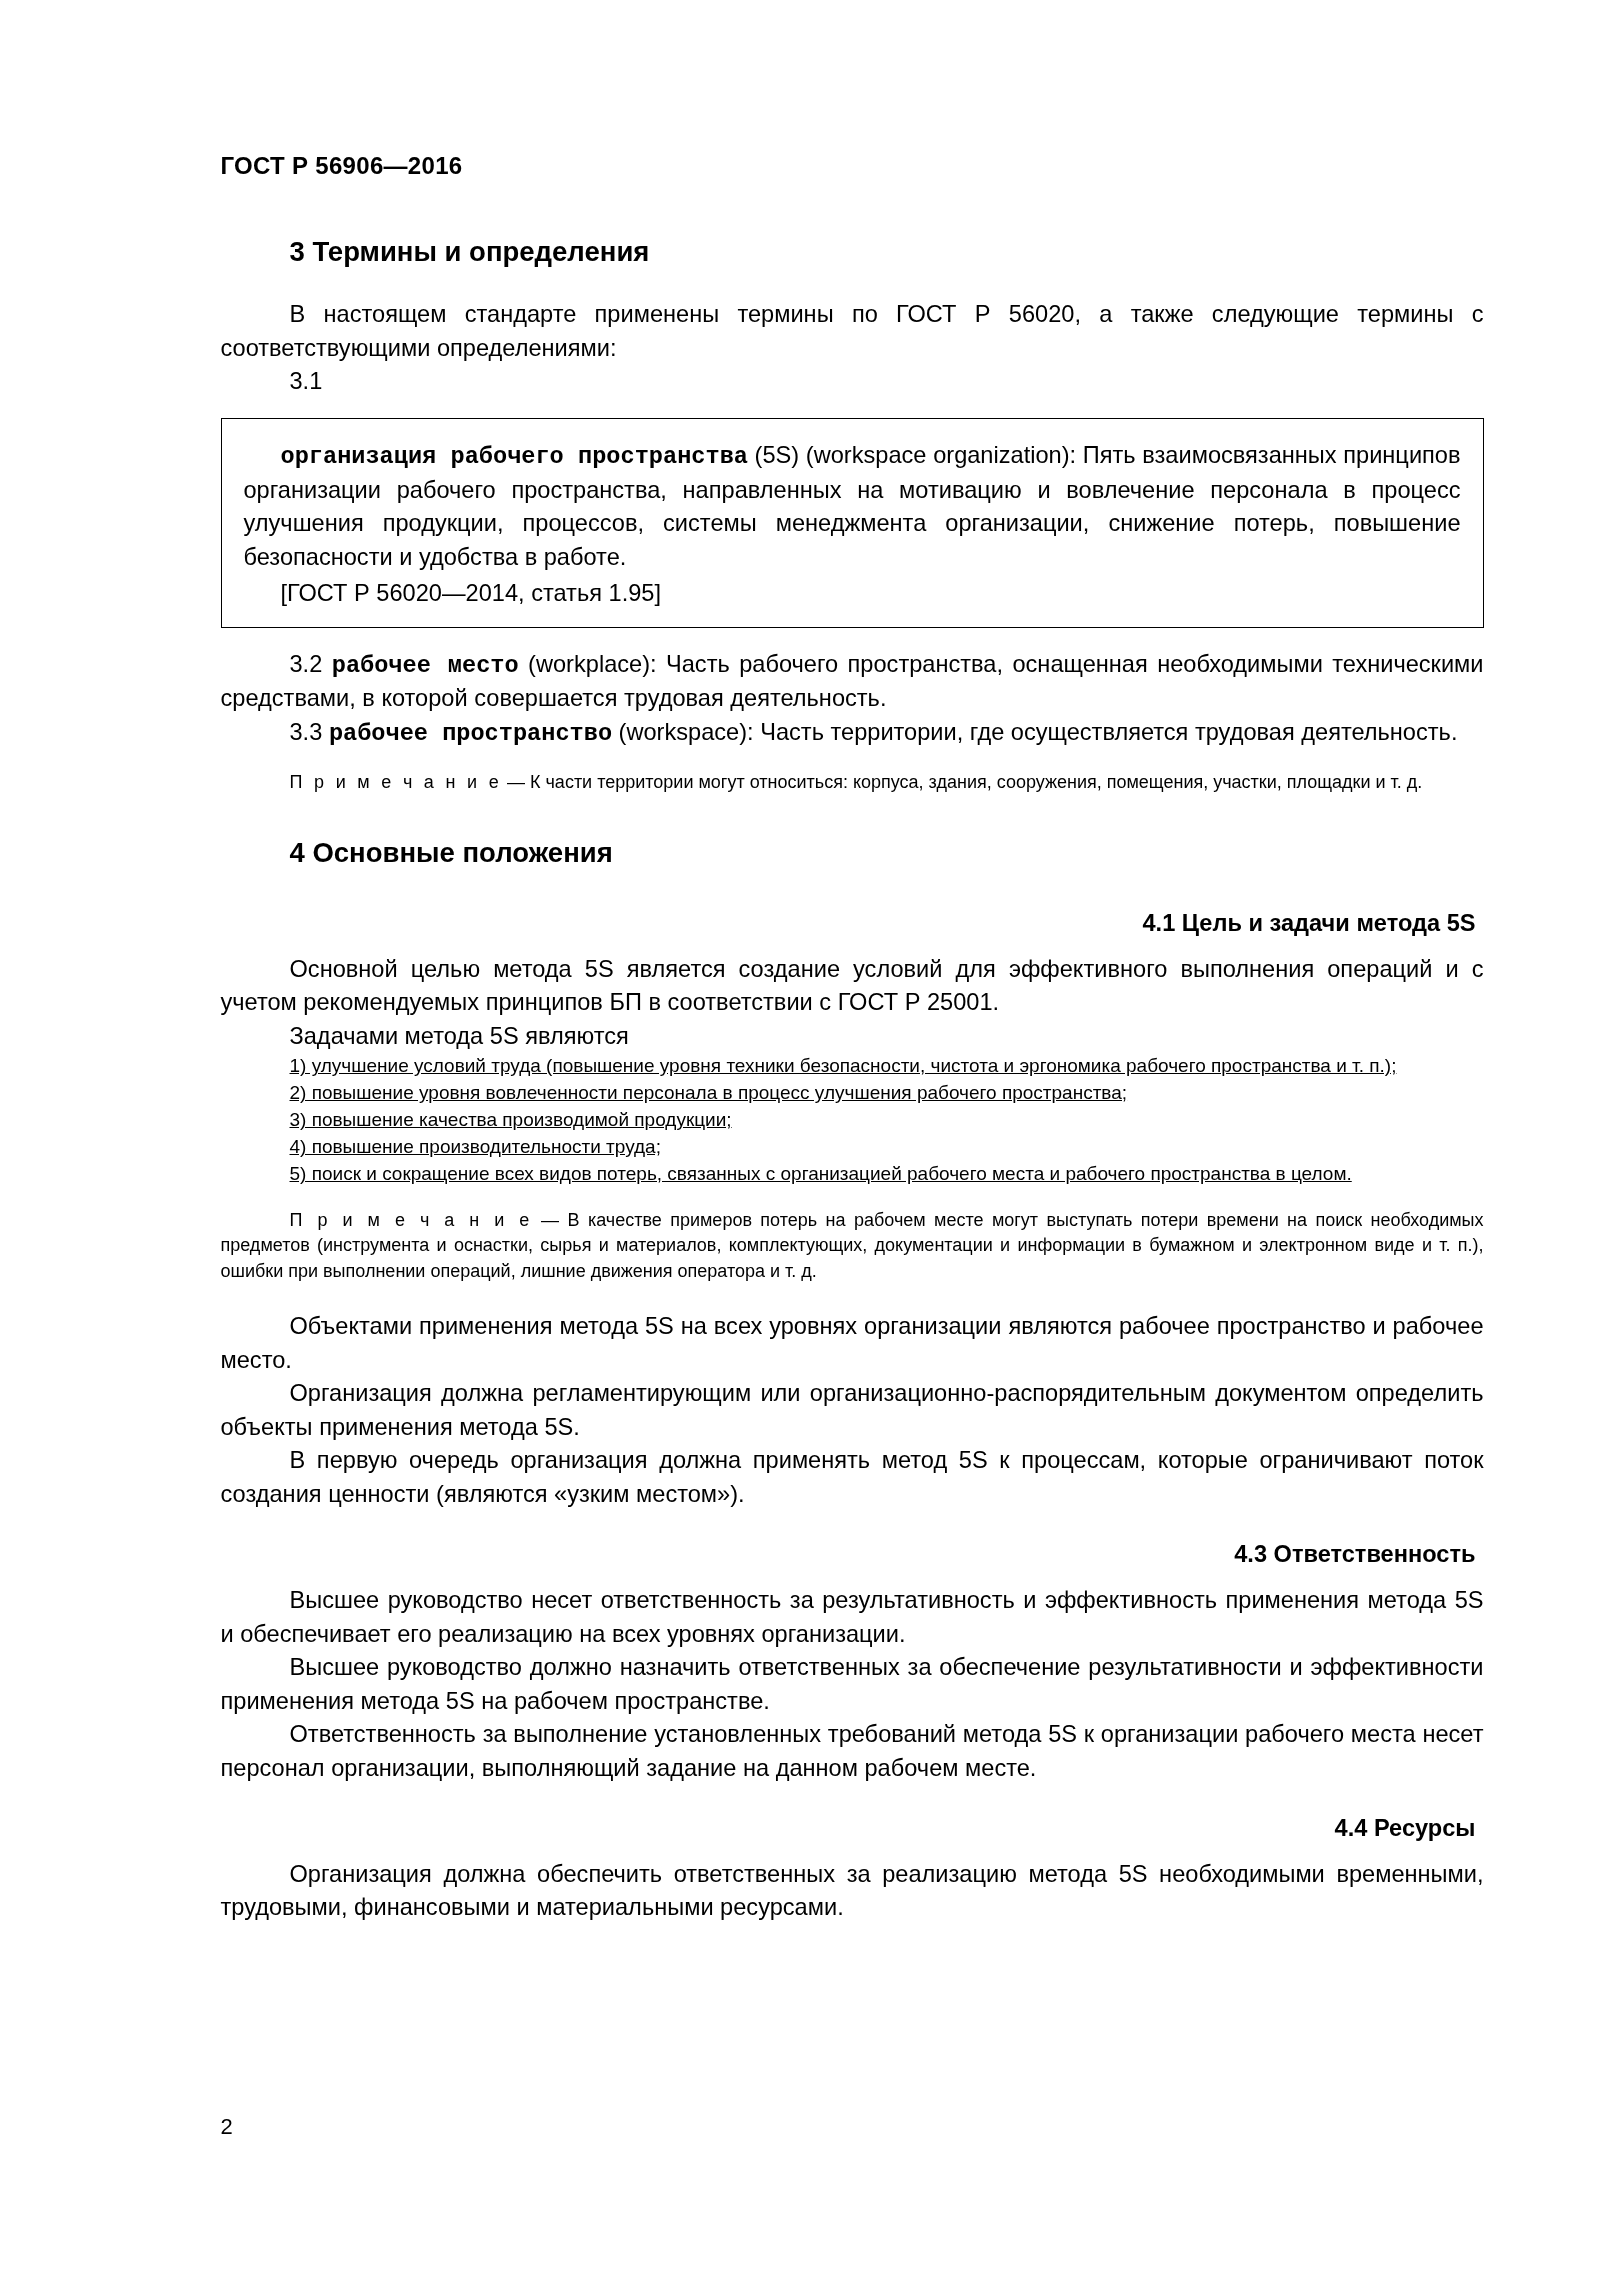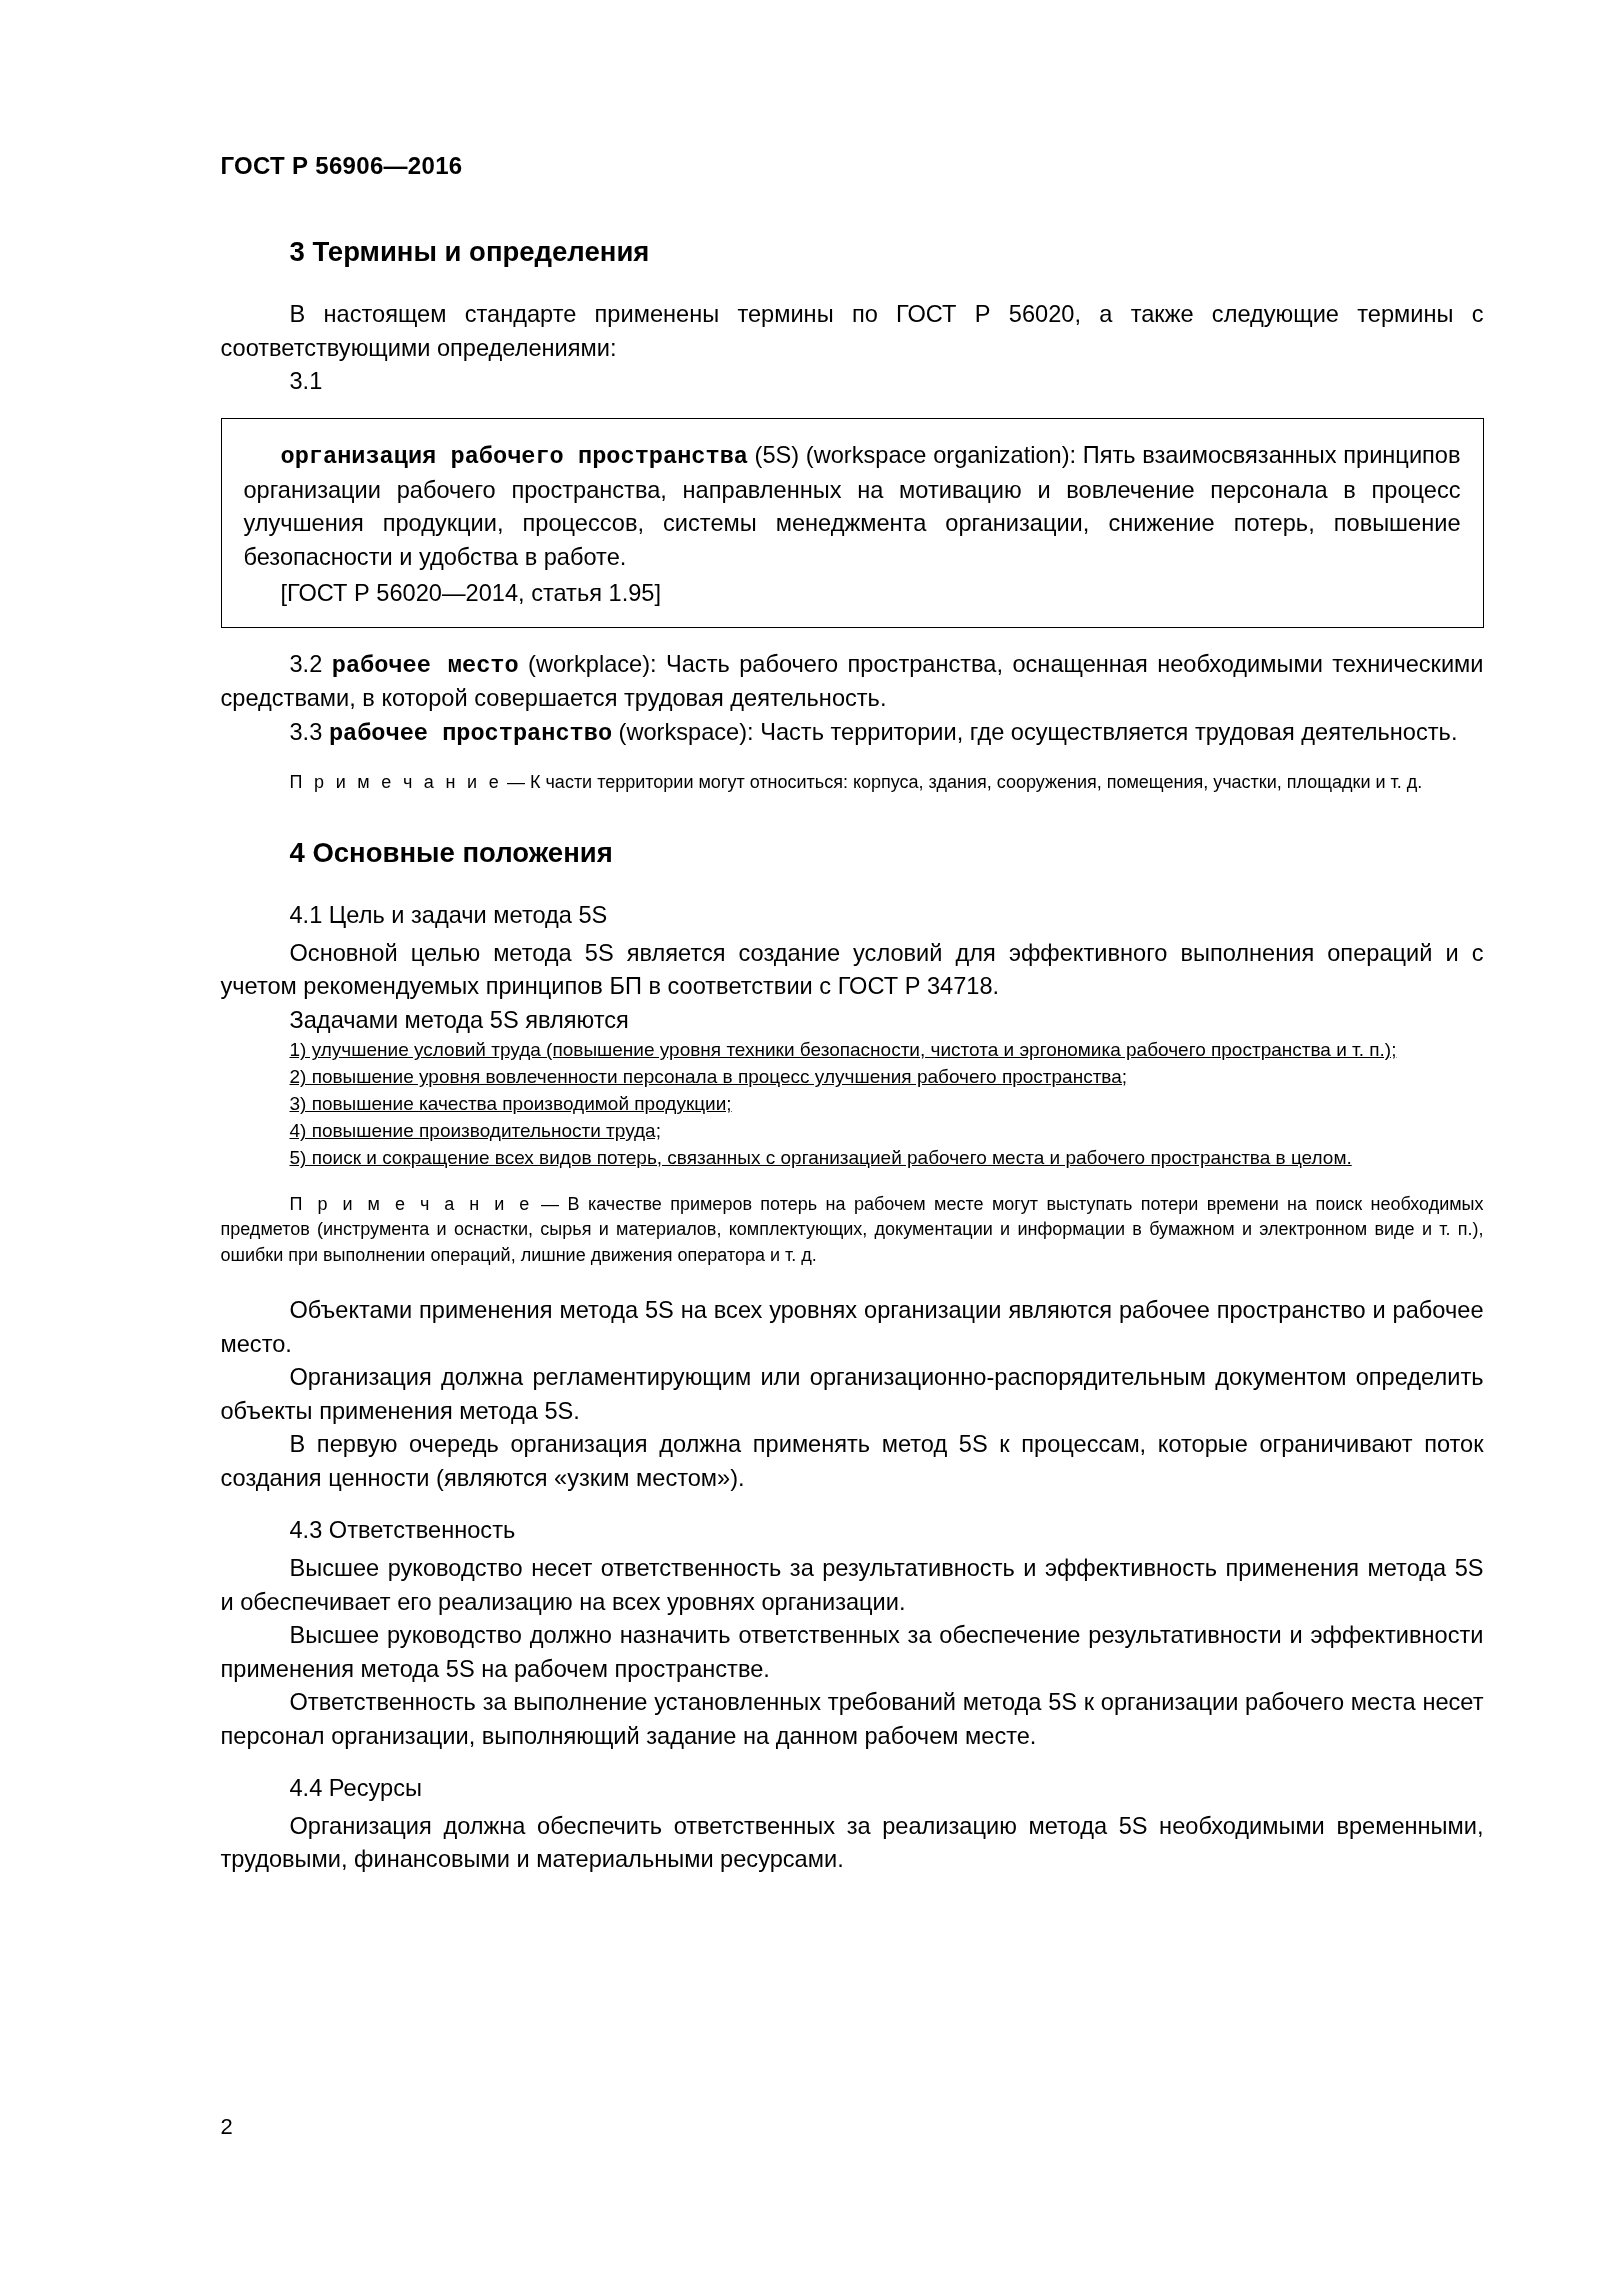--- a/index.html
+++ b/index.html
@@ -35,24 +35,25 @@
   }
   h2.section-title {
     font-size: 27.5px;
     font-weight: bold;
     margin: 0 0 0 0;
     padding: 0 0 0 69px;
     line-height: 1.25;
   }
   h3.subsection-title {
     font-size: 23.6px;
-    font-weight: normal;
-    margin: 0;
+    font-weight: bold;
+    margin: 8px;
     padding: 0 0 0 69px;
     line-height: 1.3;
+    text-align: right;
   }
   p {
     font-size: 23.6px;
     line-height: 1.42;
     margin: 0;
     text-align: justify;
   }
   p.indent {
     text-indent: 69px;
   }
@@ -136,21 +137,21 @@
 
     <div class="spacer-lg"></div>
     <div class="spacer-sm"></div>
 
     <h2 class="section-title">4  Основные положения</h2>
 
     <div class="spacer-lg"></div>
 
     <h3 class="subsection-title">4.1  Цель и задачи метода 5S</h3>
     <div class="spacer-xs"></div>
-    <p class="indent">Основной целью метода 5S является создание условий для эффективного выполнения операций и с учетом рекомендуемых принципов БП в соответствии с ГОСТ Р 34718.</p>
+    <p class="indent">Основной целью метода 5S является создание условий для эффективного выполнения операций и с учетом рекомендуемых принципов БП в соответствии с ГОСТ Р 25001.</p>
     <p class="indent">Задачами метода 5S являются</p>
     <p class="list-item">1)  улучшение условий труда (повышение уровня техники безопасности, чистота и эргономика рабочего пространства и т. п.);</p>
     <p class="list-item">2)  повышение уровня вовлеченности персонала в процесс улучшения рабочего пространства;</p>
     <p class="list-item">3)  повышение качества производимой продукции;</p>
     <p class="list-item">4)  повышение производительности труда;</p>
     <p class="list-item">5)  поиск и сокращение всех видов потерь, связанных с организацией рабочего места и рабочего пространства в целом.</p>
 
     <div class="spacer-md"></div>
 
     <p class="note"><span class="sp-letters">П р и м е ч а н и е</span><span> — В качестве примеров потерь на рабочем месте могут выступать потери времени на поиск необходимых предметов (инструмента и оснастки, сырья и материалов, комплектующих, документации и информации в бумажном и электронном виде и т. п.), ошибки при выполнении операций, лишние движения оператора и т. д.</span></p>

